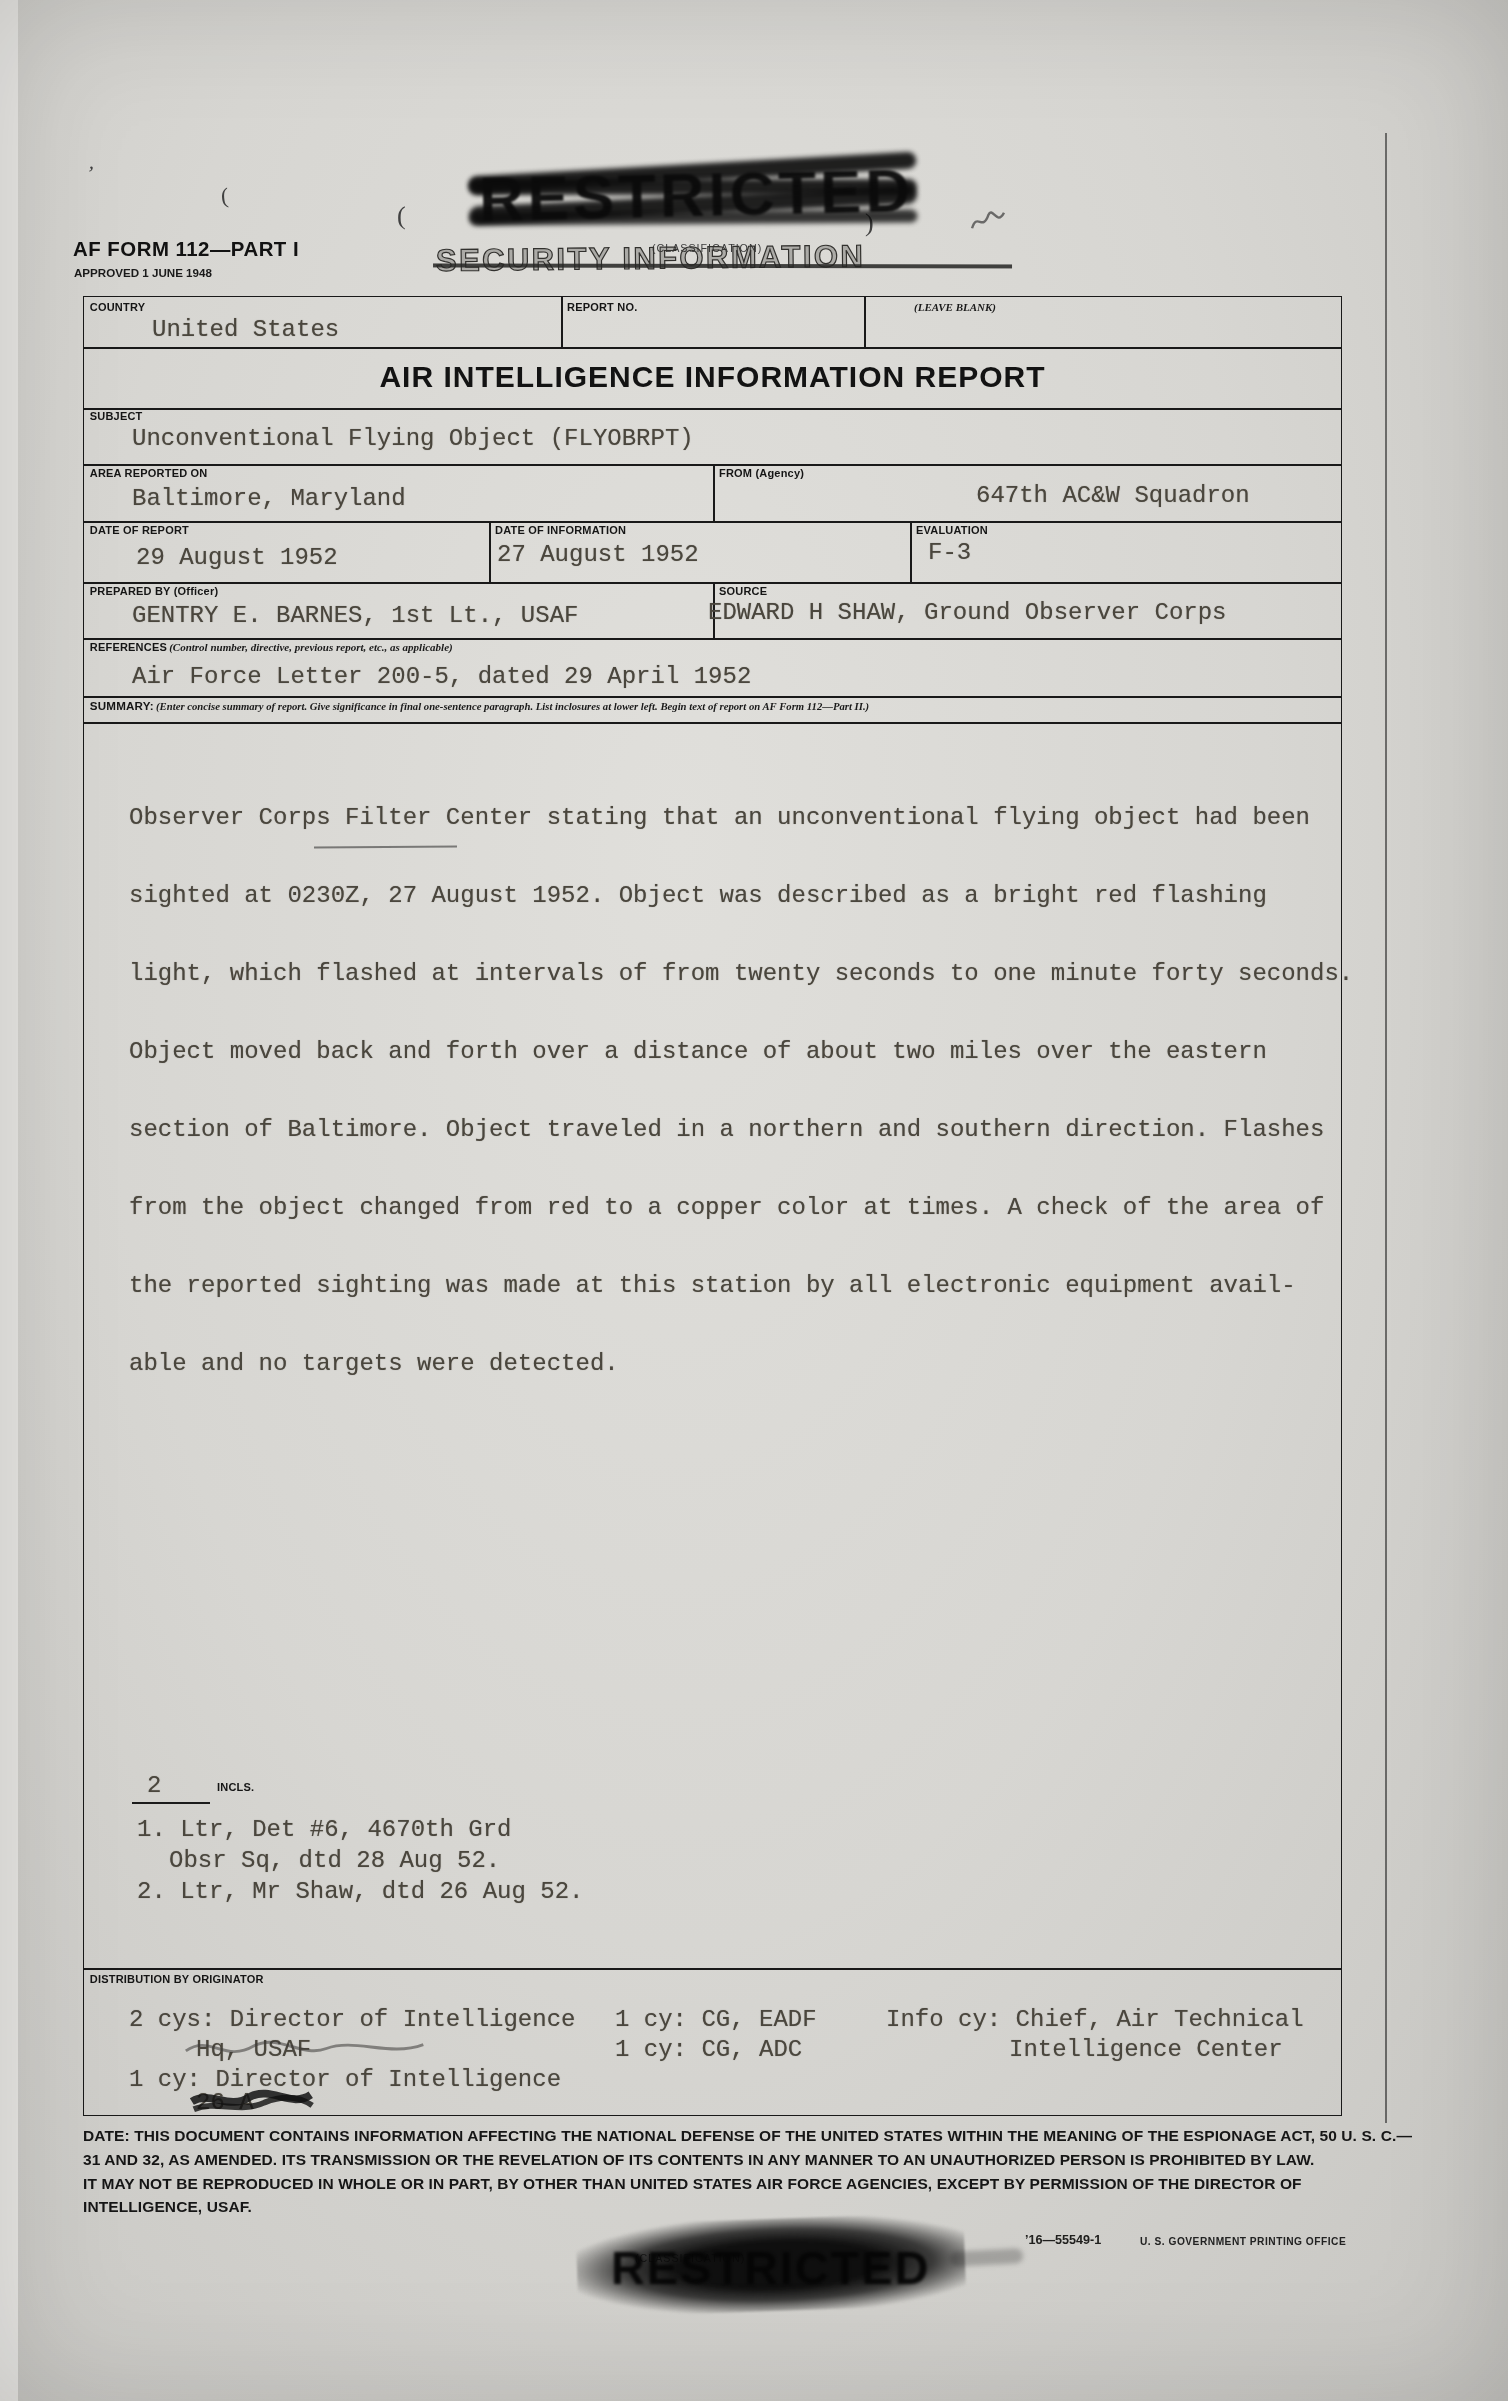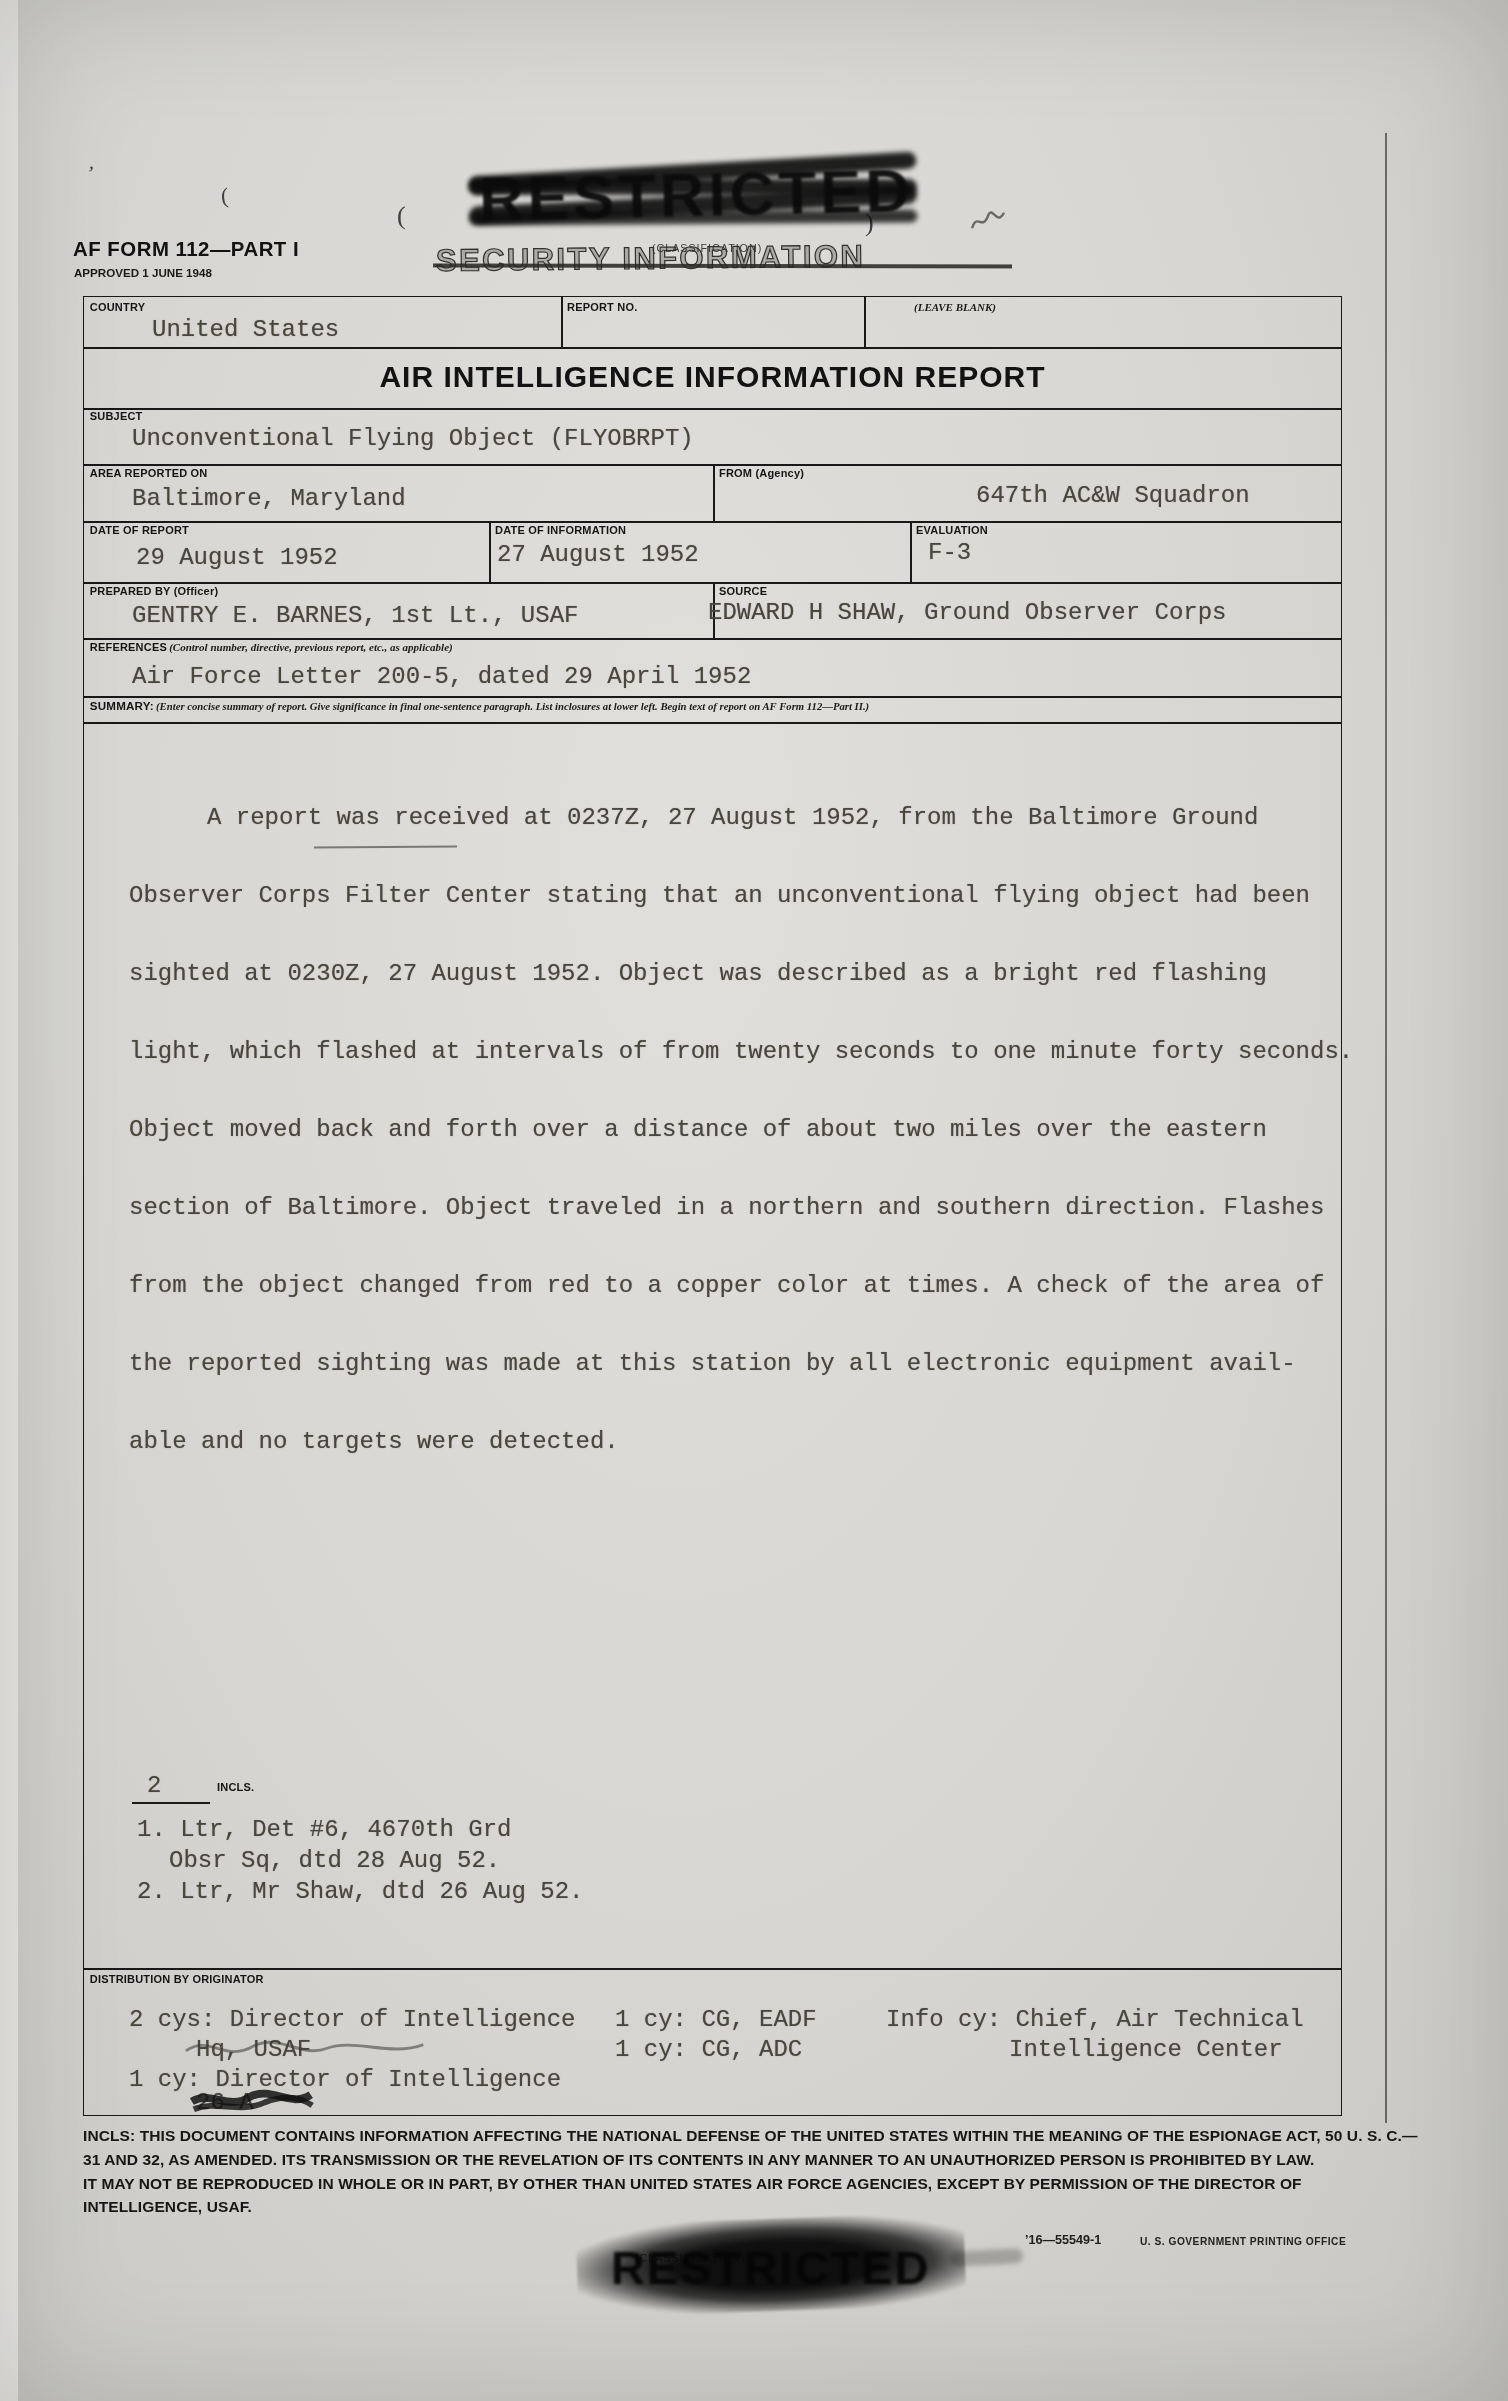--- a/index.html
+++ b/index.html
@@ -129,21 +129,20 @@
       <span class="lbl-i">(Control number, directive, previous report, etc., as applicable)</span>
     </div>
     <div class="abs t" style="left:48px;top:368px;">Air Force Letter 200-5, dated 29 April 1952</div>
 
     <div class="abs" style="left:5.8px;top:402px;white-space:nowrap;text-align:right;">
       <span class="lbl" style="font-size:11.6px;">SUMMARY:</span>
       <span class="lbl-i" style="font-size:10.7px;">(Enter concise summary of report. Give significance in final one-sentence paragraph. List inclosures at lower left. Begin text of report on AF Form 112—Part II.)</span>
     </div>
 
     <div class="abs t body-lines" style="left:45px;top:456px;">
-      <div class="first">A report was received at 0237Z, 27 August 1952, from the Baltimore Ground</div>
       <div>Observer Corps Filter Center stating that an unconventional flying object had been</div>
       <div>sighted at 0230Z, 27 August 1952. Object was described as a bright red flashing</div>
       <div>light, which flashed at intervals of from twenty seconds to one minute forty seconds.</div>
       <div>Object moved back and forth over a distance of about two miles over the eastern</div>
       <div>section of Baltimore. Object traveled in a northern and southern direction. Flashes</div>
       <div>from the object changed from red to a copper color at times. A check of the area of</div>
       <div>the reported sighting was made at this station by all electronic equipment avail-</div>
       <div>able and no targets were detected.</div>
     </div>
     <div class="abs" style="left:230px;top:549px;width:143px;height:2.4px;background:rgba(40,40,40,.55);transform:rotate(-.4deg);"></div>
@@ -166,21 +165,21 @@
     <div class="abs t" style="left:925px;top:1741px;">Intelligence Center</div>
     <svg class="abs" style="left:97px;top:1732px;" width="252" height="39" viewBox="0 0 520 80">
       <path d="M10,45 C60,10 90,70 150,35 C200,8 250,60 300,40 C360,18 430,58 500,32" stroke="#3c3b38" stroke-width="6" fill="none" opacity="0.55"></path>
     </svg>
     <svg class="abs" style="left:103px;top:1786px;" width="131" height="39" viewBox="0 0 270 80">
       <path d="M10,38 C50,14 85,58 130,28 C175,6 215,52 255,24" stroke="#141414" stroke-width="16" fill="none" opacity="0.85"></path>
       <path d="M14,54 C60,34 110,64 160,40 C205,22 235,30 258,46" stroke="#101010" stroke-width="12" fill="none" opacity="0.8"></path>
     </svg>
   </div>
 
-  <div class="abs note-line" style="left:83px;top:2124px;"><span>INCLS:</span>&nbsp;<span>THIS DOCUMENT CONTAINS INFORMATION AFFECTING THE NATIONAL DEFENSE OF THE UNITED STATES WITHIN THE MEANING OF THE ESPIONAGE ACT, 50 U. S. C.—</span></div>
+  <div class="abs note-line" style="left:83px;top:2124px;"><span>DATE:</span>&nbsp;<span>THIS DOCUMENT CONTAINS INFORMATION AFFECTING THE NATIONAL DEFENSE OF THE UNITED STATES WITHIN THE MEANING OF THE ESPIONAGE ACT, 50 U. S. C.—</span></div>
   <div class="abs note-line" style="left:83px;top:2148px;">31 AND 32, AS AMENDED.  ITS TRANSMISSION OR THE REVELATION OF ITS CONTENTS IN ANY MANNER TO AN UNAUTHORIZED PERSON IS PROHIBITED BY LAW.</div>
   <div class="abs note-line" style="left:83px;top:2172px;">IT MAY NOT BE REPRODUCED IN WHOLE OR IN PART, BY OTHER THAN UNITED STATES AIR FORCE AGENCIES, EXCEPT BY PERMISSION OF THE DIRECTOR OF</div>
   <div class="abs note-line" style="left:83px;top:2195px;">INTELLIGENCE, USAF.</div>
 
   <div class="abs" style="left:1025px;top:2233px;font-size:12.6px;font-weight:700;color:#20201e;white-space:nowrap;">’16—55549-1</div>
   <div class="abs" style="left:1140px;top:2236px;font-size:10.2px;font-weight:700;letter-spacing:0.5px;color:#222;white-space:nowrap;">U. S. GOVERNMENT PRINTING OFFICE</div>
 
   <div class="abs classif" style="left:635px;top:2252px;color:#2f2f2f;">(CLASSIFICATION)</div>
   <div class="abs stamp-bottom">
     <div class="blob"></div>

